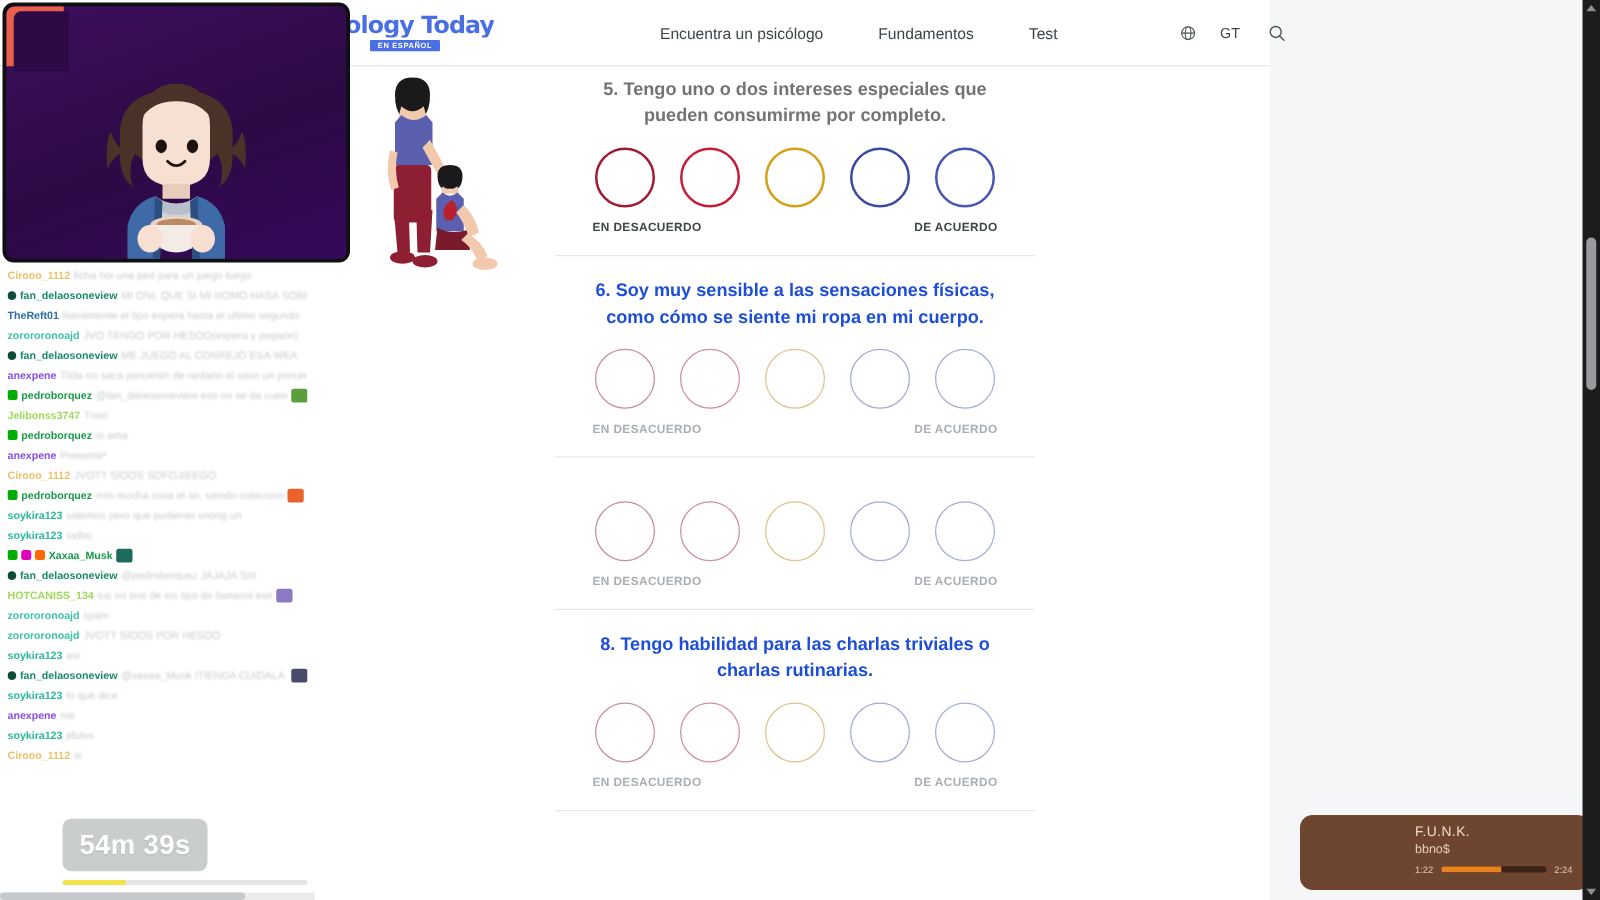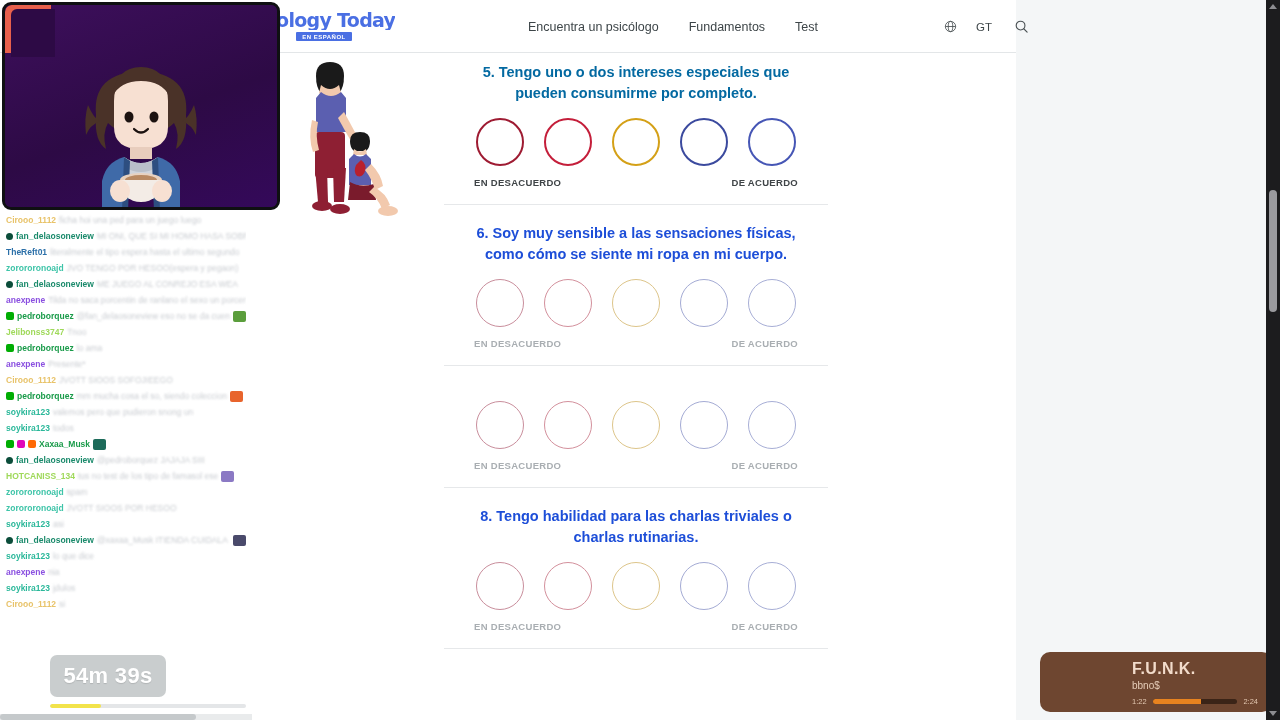--- a/index.html
+++ b/index.html
@@ -51,21 +51,21 @@
     background: #4a6fe3;
     color: #ffffff;
     font-size: 6px;
     font-weight: bold;
     letter-spacing: 0.5px;
     padding: 1.5px 6px;
     border-radius: 1px;
   }
   .nav {
     position: absolute; left: 528px; top: 0; height: 53px;
-    display: flex; align-items: center; gap: 30px;
+    display: flex; align-items: center; gap: 44px;
   }
   .nav a {
     font-size: 12.5px; color: #3d4548; text-decoration: none; white-space: nowrap;
   }
   .header-right {
     position: absolute; left: 944px; top: 0; height: 53px;
     display: flex; align-items: center; gap: 22px;
   }
   .globe-grp { display: flex; align-items: center; gap: 19px; }
   .lang-code { font-size: 11.5px; color: #3d4548; }
@@ -79,21 +79,21 @@
 
   
   .quiz {
     position: absolute; left: 444px; top: 62px;
     width: 384px;
   }
   .q-block { padding-bottom: 16px; }
   .q-block.divided { border-bottom: 1px solid #e6e8ea; }
   .q-text {
     font-size: 14.5px; font-weight: bold; line-height: 1.42;
-    text-align: center; color: #0369a1;
+    text-align: center; color: #737373;
     padding: 0 18px;
   }
   .q-text.muted { color: #1d4ed8; font-weight: bold; }
   .options {
     display: flex; justify-content: center; align-items: center;
     gap: 20px; margin-top: 15px;
   }
   .opt {
     width: 48px; height: 48px; border-radius: 50%;
     background: transparent; cursor: pointer;
@@ -198,21 +198,21 @@
 
   
   .music {
     position: absolute; left: 1040px; top: 652px;
     width: 232px; height: 60px;
     background: #6e4630;
     border-radius: 10px;
     padding: 8px 14px 0 92px;
   }
   .track-title {
-    font-size: 16px; font-weight: bold; color: #f2dccb; letter-spacing: 0.4px;
+    font-size: 11px; font-weight: normal; color: #f2dccb; letter-spacing: 0.4px;
   }
   .track-artist { font-size: 10px; color: #e6cdb8; margin-top: 2px; }
   .track-row { display: flex; align-items: center; gap: 6px; margin-top: 6px; }
   .track-time { font-size: 7.5px; color: #e2c7b0; flex: 0 0 auto; }
   .track-bar {
     flex: 1 1 auto; height: 5px; border-radius: 3px;
     background: #3b2417; overflow: hidden;
   }
   .track-bar i { display: block; height: 100%; background: #e8831f; }
 

